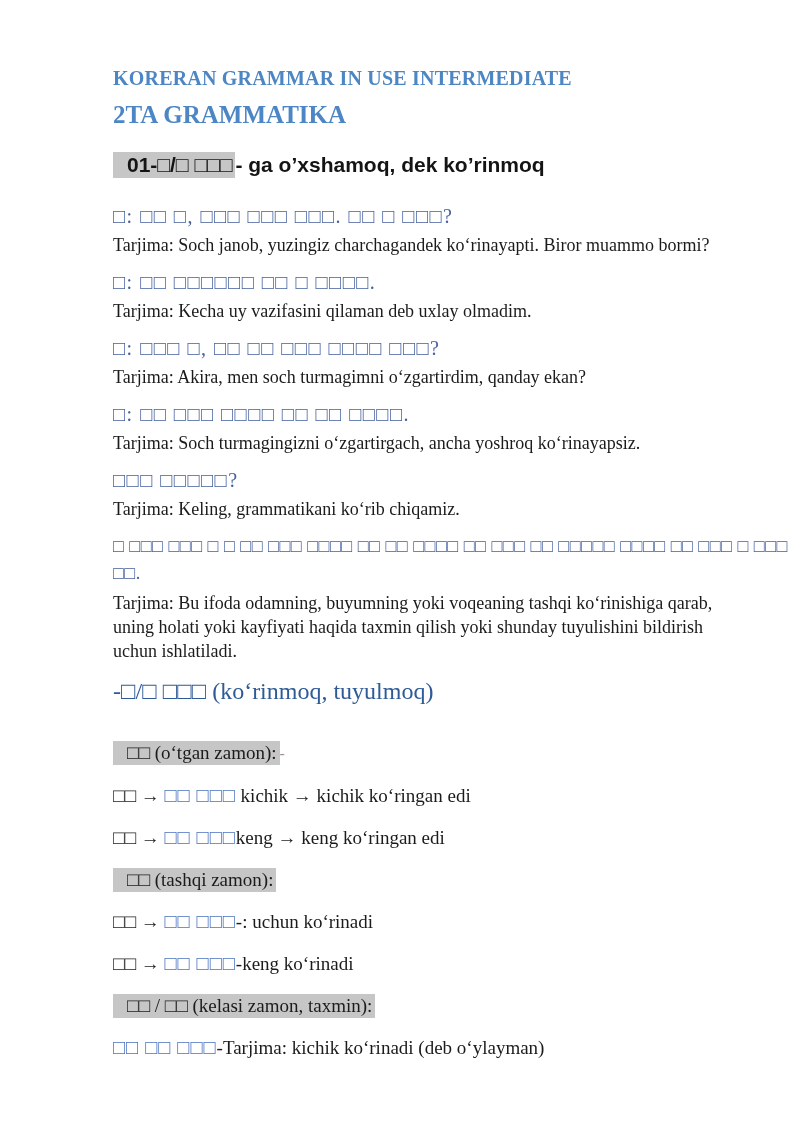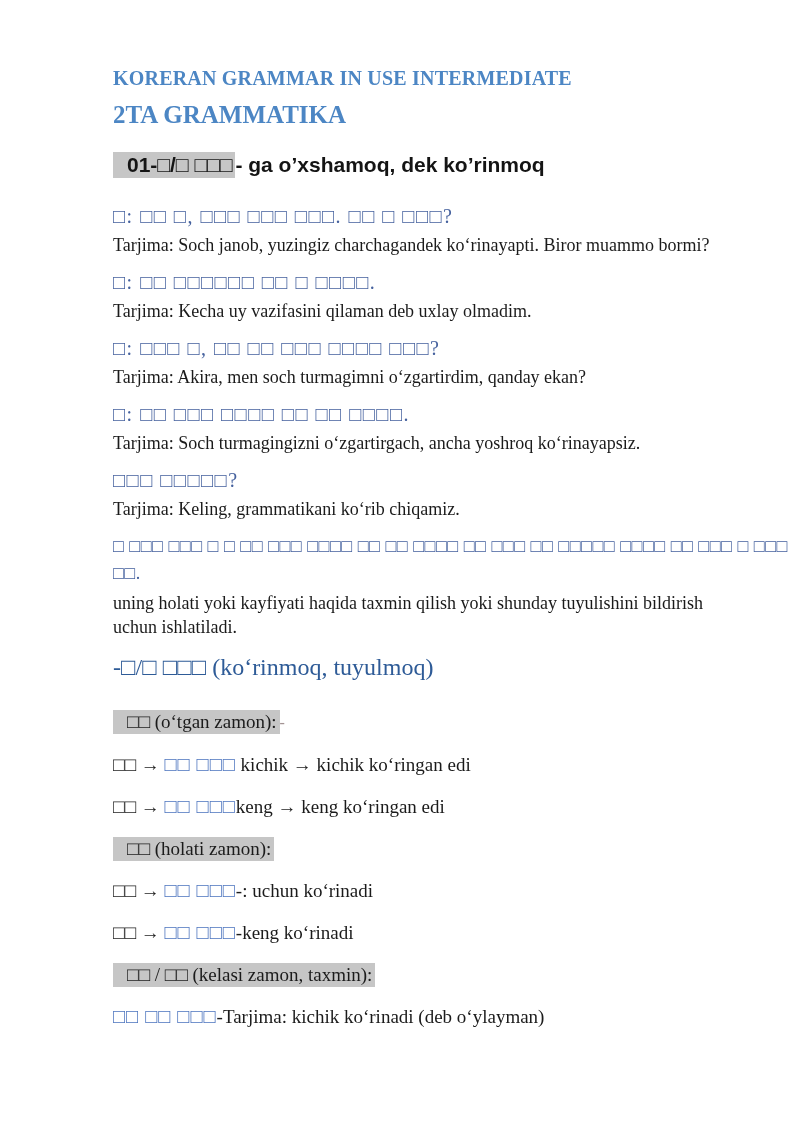--- a/index.html
+++ b/index.html
@@ -82,21 +82,21 @@
     color: #1b1b1b;
     white-space: nowrap;
   }
   .t-par-last {
     margin-bottom: 12px;
   }
   .grammar-heading {
     font-size: 24px;
     line-height: 32px;
     color: var(--c-heading_dark, #2E5B97);
-    margin-bottom: 25px;
+    margin-bottom: 32px;
     white-space: nowrap;
   }
   .sec-line {
     font-size: 19px;
     line-height: 27px;
     margin-bottom: 15px;
     color: #1b1b1b;
     white-space: nowrap;
   }
   .kb {
@@ -129,32 +129,33 @@
   <div class="t-line">Tarjima: Akira, men soch turmagimni o‘zgartirdim, qanday ekan?</div>
 
   <div class="k-line">□: □□ □□□ □□□□ □□ □□ □□□□.</div>
   <div class="t-line">Tarjima: Soch turmagingizni o‘zgartirgach, ancha yoshroq ko‘rinayapsiz.</div>
 
   <div class="k-line">□□□ □□□□□?</div>
   <div class="t-line">Tarjima: Keling, grammatikani ko‘rib chiqamiz.</div>
 
   <div class="kp">□ □□□ □□□ □ □ □□ □□□ □□□□ □□ □□ □□□□ □□ □□□ □□ □□□□□ □□□□ □□ □□□ □ □□□</div>
   <div class="kp kp-last">□□.</div>
+  <div class="t-par">Tarjima: Bu ifoda odamning, buyumning yoki voqeaning tashqi ko‘rinishiga qarab,</div>
   <div class="t-par">uning holati yoki kayfiyati haqida taxmin qilish yoki shunday tuyulishini bildirish</div>
   <div class="t-par t-par-last">uchun ishlatiladi.</div>
 
   <div class="grammar-heading">-□/□ □□□ (ko‘rinmoq, tuyulmoq)</div>
 
   <div class="sec-line"><span class="hl">□□ (o‘tgan zamon):</span><span class="dash-suffix">-</span></div>
 
   <div class="sec-line"><span>□□ → </span><span class="kb">□□ □□□</span><span> kichik → kichik ko‘ringan edi</span></div>
 
   <div class="sec-line"><span>□□ → </span><span class="kb">□□ □□□</span><span>keng → keng ko‘ringan edi</span></div>
 
-  <div class="sec-line"><span class="hl">□□ (holati zamon):</span></div>
+  <div class="sec-line"><span class="hl">□□ (tashqi zamon):</span></div>
 
   <div class="sec-line"><span>□□ → </span><span class="kb">□□ □□□</span><span>-: uchun ko‘rinadi</span></div>
 
   <div class="sec-line"><span>□□ → </span><span class="kb">□□ □□□</span><span>-keng ko‘rinadi</span></div>
 
   <div class="sec-line"><span class="hl">□□ / □□ (kelasi zamon, taxmin):</span></div>
 
   <div class="sec-line"><span class="kb">□□ □□ □□□</span><span>-Tarjima: kichik ko‘rinadi (deb o‘ylayman)</span></div>
 
 </div>

